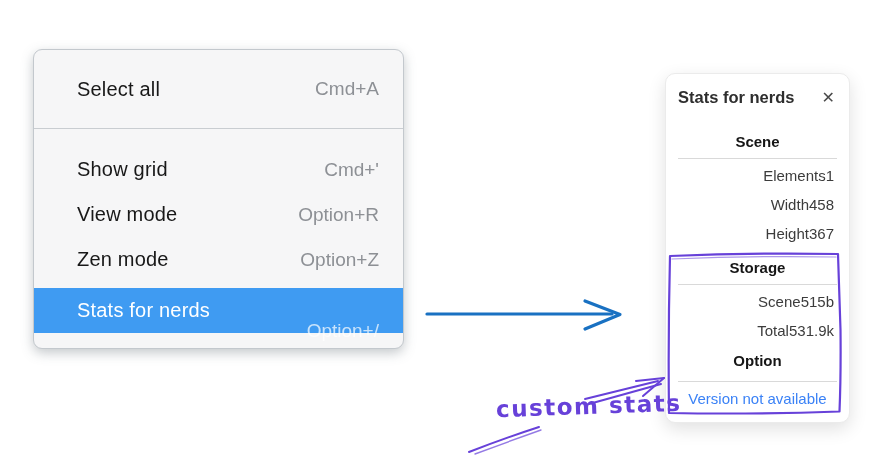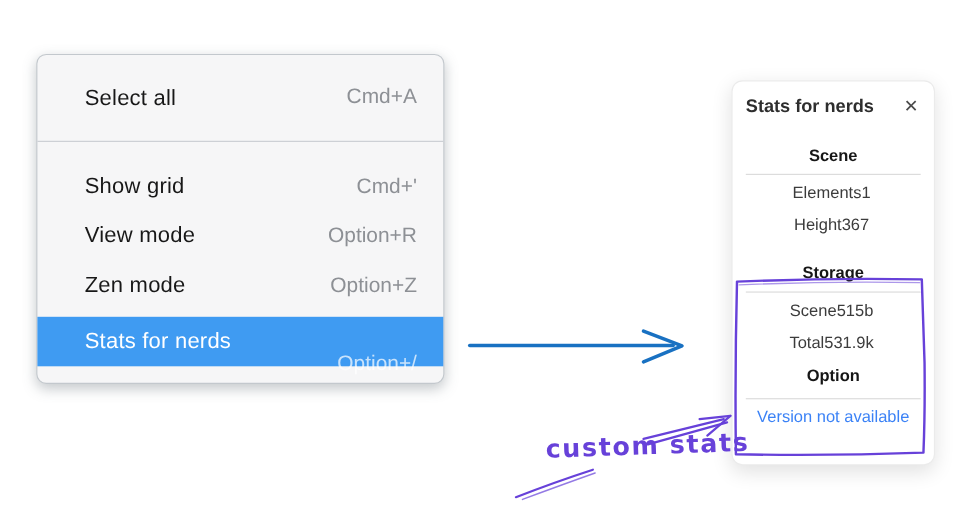--- a/index.html
+++ b/index.html
@@ -31,25 +31,25 @@
     position:absolute;left:665px;top:73px;width:185px;height:350px;
     box-sizing:border-box;background:#ffffff;border:1px solid #ebebeb;border-radius:10px;
     box-shadow:0 6px 18px rgba(0,0,0,.12);
     padding:12px 0;color:#3c3c3c;z-index:2;
   }
   .panel-header{display:flex;align-items:center;justify-content:space-between;padding:2px 14px 0 12px;}
   .panel-title{font-size:16.5px;font-weight:bold;color:#2e2e2e;}
   .panel-close{font-size:16px;color:#4a4a4a;cursor:pointer;line-height:1;font-weight:400;}
   .section-head{text-align:center;font-weight:bold;font-size:15px;color:#161616;line-height:20px;}
   .sh-scene{margin-top:25px;}
-  .sh-storage{margin-top:20px;}
+  .sh-storage{margin-top:10px;}
   .sh-version{margin-top:6px;}
   .panel-divider{height:1px;background:#d9d9d9;margin:6px 12px 2px 12px;}
   .pd-version{margin-top:10px;}
-  .stat-row{display:flex;justify-content:center;padding:0 15px 0 12px;
+  .stat-row{display:flex;justify-content:flex-end;padding:0 15px 0 12px;
     font-size:15px;line-height:29px;color:#3c3c3c;}
   .stat-note{padding:0 12px;font-size:15px;line-height:29px;color:#3b82f6;text-align:center;}
 
   
   .overlay{position:absolute;left:0;top:0;width:873px;height:461px;z-index:5;pointer-events:none;}
   .stroke-blue{stroke:var(--arrow-blue,#1971c2);fill:none;stroke-linecap:round;stroke-linejoin:round;}
   .stroke-purple{stroke:var(--purple,#6741d9);fill:none;stroke-linecap:round;stroke-linejoin:round;}
   .custom-label{
     position:absolute;left:496px;top:393px;z-index:6;
     font-size:23px;font-weight:600;color:var(--purple,#6741d9);
@@ -92,20 +92,24 @@
       <span class="panel-close">✕</span>
     </div>
     <div class="panel-body" id="panel-body">
         <div class="section-head sh-scene">Scene</div>
         <div class="panel-divider"></div>
         <div class="stat-row">
           <span>Elements</span>
           <span>1</span>
         </div>
         <div class="stat-row">
+          <span>Width</span>
+          <span>458</span>
+        </div>
+        <div class="stat-row">
           <span>Height</span>
           <span>367</span>
         </div>
         <div class="section-head sh-storage">Storage</div>
         <div class="panel-divider"></div>
         <div class="stat-row">
           <span>Scene</span>
           <span>515b</span>
         </div>
         <div class="stat-row">

